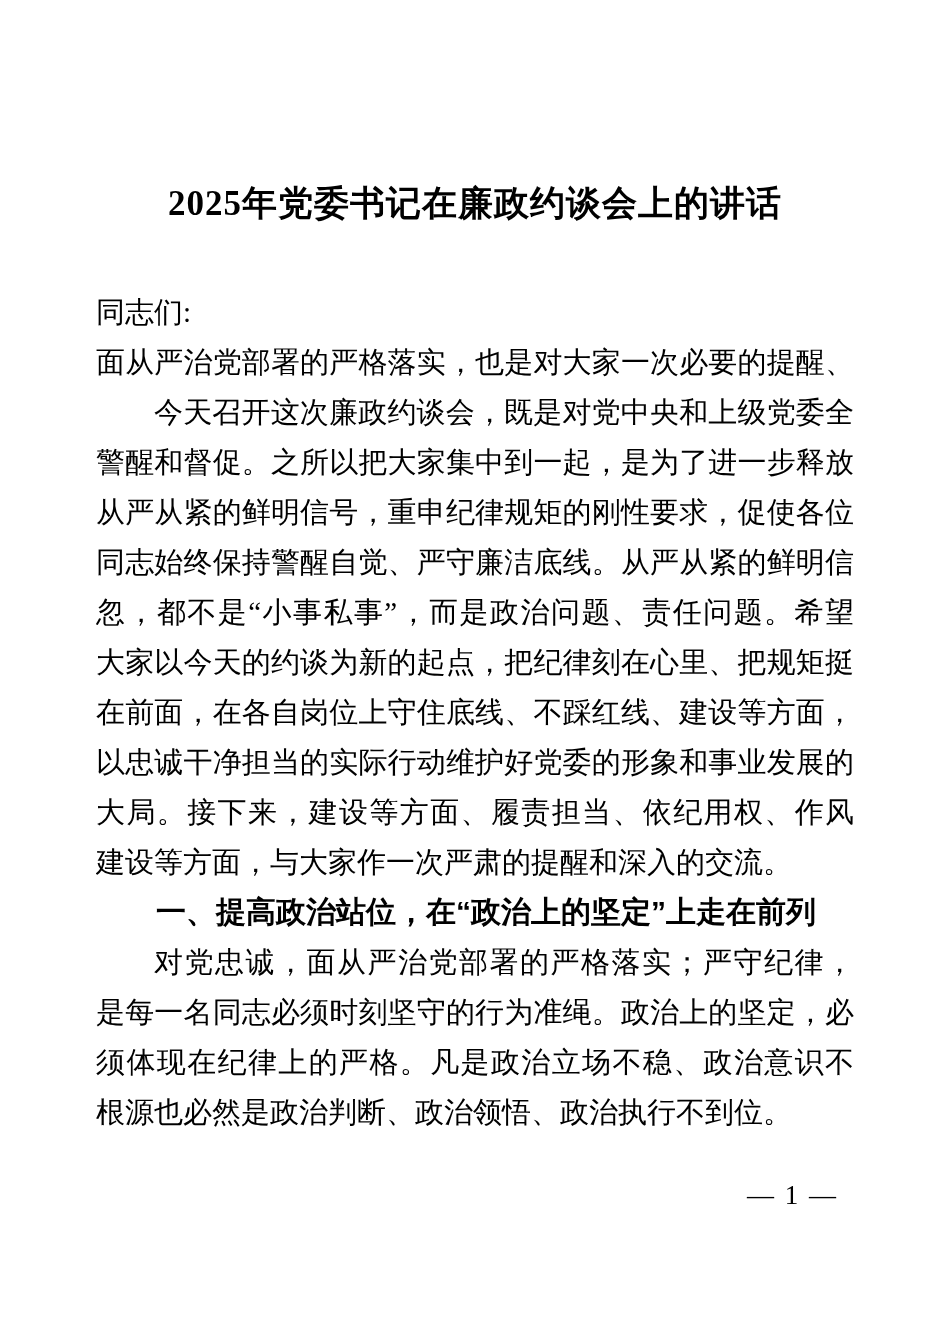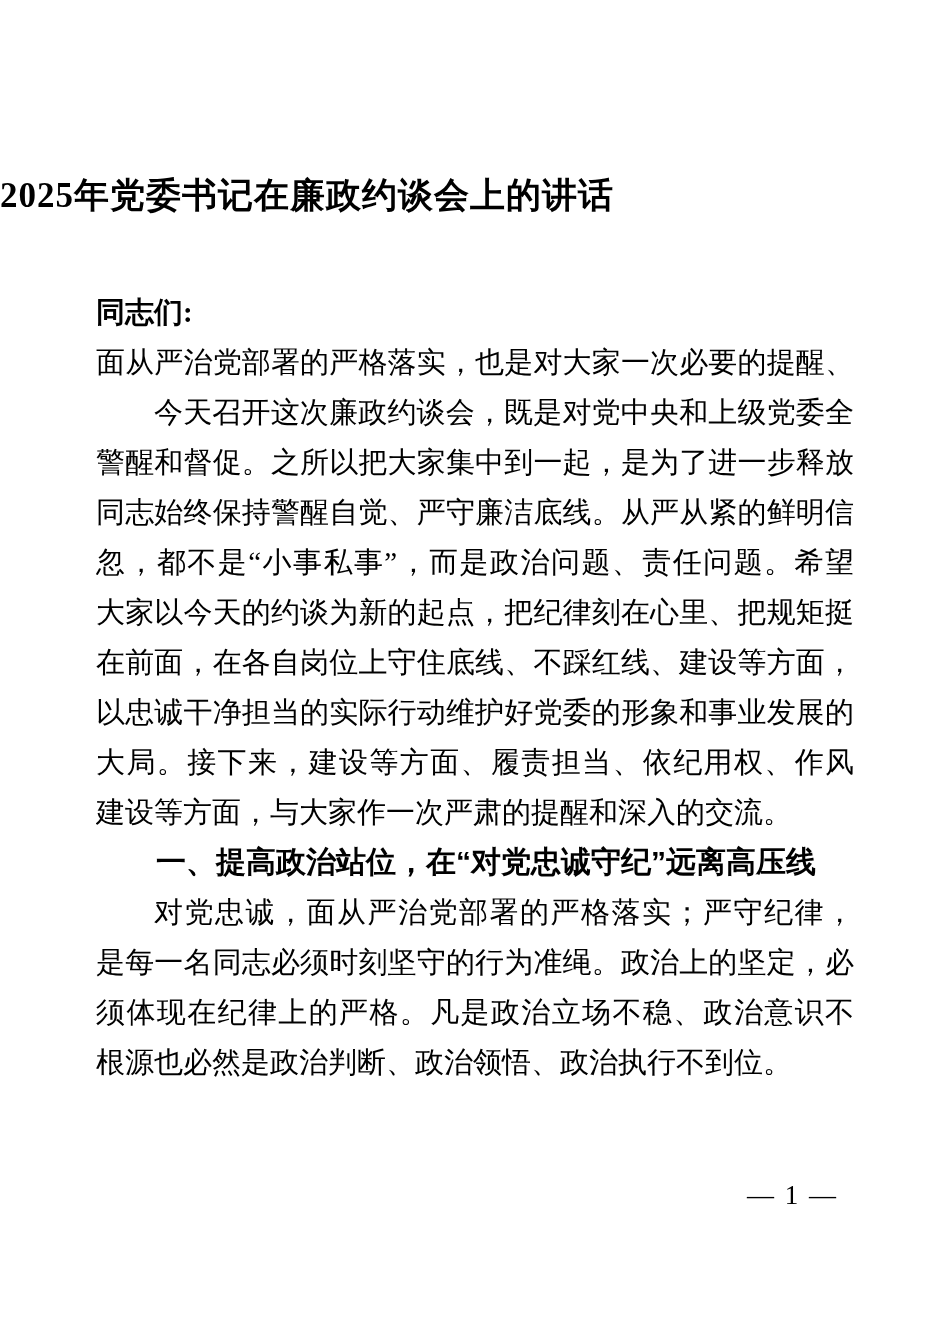--- a/index.html
+++ b/index.html
@@ -15,23 +15,24 @@
     font-family: "Liberation Serif", "DejaVu Serif", serif;
     overflow: hidden;
   }
   .page {
     position: absolute;
     inset: 0;
     background: #ffffff;
   }
   .doc-title {
     position: absolute;
-    top: 172px;
+    top: 180px;
     left: 0;
     right: 0;
+    text-align: center;
     font-size: 35px;
     font-weight: 700;
     letter-spacing: 1px;
     line-height: 48px;
     white-space: nowrap;
     font-family: "Liberation Serif", "DejaVu Serif", serif;
   }
   .content {
     position: absolute;
     left: 96px;
@@ -50,21 +51,20 @@
   .line.indent {
     text-indent: 2em;
   }
   .para .line:last-child {
     text-align-last: left;
     font-family: Liberation Serif, serif;
   }
   .salutation {
     height: 50px;
     text-align: left;
-    font-weight: bold;
   }
   .section-heading {
     height: 50px;
     font-family: "Liberation Sans", "DejaVu Sans", sans-serif;
     font-weight: 700;
     font-size: 30px;
     line-height: 50px;
     text-indent: 2em;
     white-space: nowrap;
     text-align: left;
@@ -87,30 +87,31 @@
   <div class="doc-title">2025年党委书记在廉政约谈会上的讲话</div>
 
   <div class="content">
 
     <div class="salutation">同志们:</div>
 
     <div class="para">
       <div class="line">面从严治党部署的严格落实，也是对大家一次必要的提醒、</div>
       <div class="line indent">今天召开这次廉政约谈会，既是对党中央和上级党委全</div>
       <div class="line">警醒和督促。之所以把大家集中到一起，是为了进一步释放</div>
+      <div class="line">从严从紧的鲜明信号，重申纪律规矩的刚性要求，促使各位</div>
       <div class="line">同志始终保持警醒自觉、严守廉洁底线。从严从紧的鲜明信号</div>
       <div class="line">忽，都不是“小事私事”，而是政治问题、责任问题。希望</div>
       <div class="line">大家以今天的约谈为新的起点，把纪律刻在心里、把规矩挺</div>
       <div class="line">在前面，在各自岗位上守住底线、不踩红线、建设等方面，</div>
       <div class="line">以忠诚干净担当的实际行动维护好党委的形象和事业发展的</div>
       <div class="line">大局。接下来，建设等方面、履责担当、依纪用权、作风</div>
       <div class="line">建设等方面，与大家作一次严肃的提醒和深入的交流。</div>
     </div>
 
-    <div class="section-heading">一、提高政治站位，在“对党忠诚守纪”远离高压线</div>
+    <div class="section-heading">一、提高政治站位，在“政治上的坚定”上走在前列</div>
 
     <div class="para">
       <div class="line indent">对党忠诚，面从严治党部署的严格落实；严守纪律，</div>
       <div class="line">是每一名同志必须时刻坚守的行为准绳。政治上的坚定，必</div>
       <div class="line">须体现在纪律上的严格。凡是政治立场不稳、政治意识不强，</div>
       <div class="line">根源也必然是政治判断、政治领悟、政治执行不到位。</div>
     </div>
 
   </div>
 

